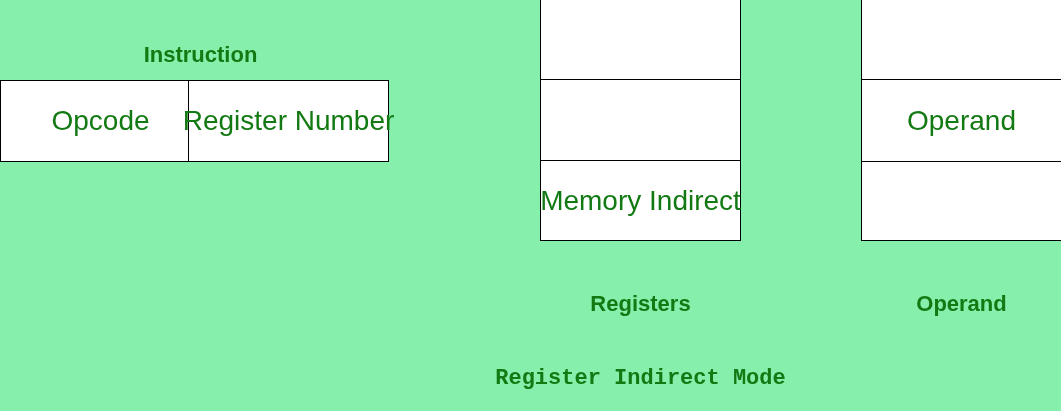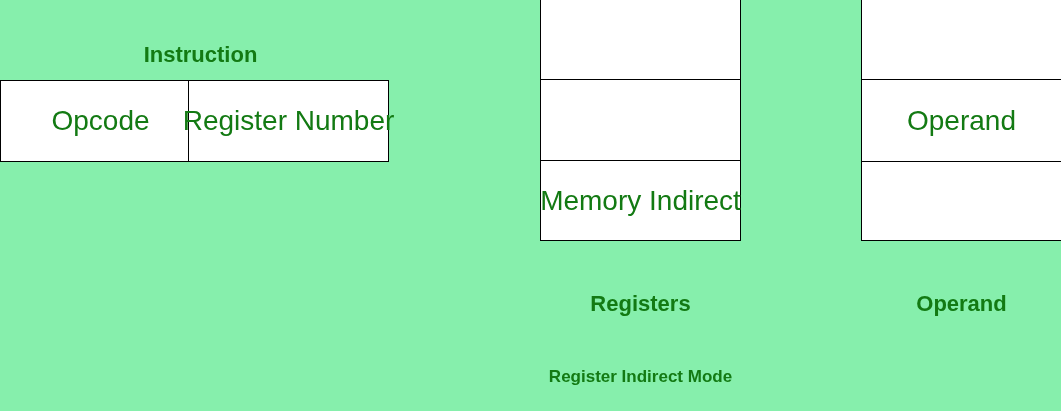--- a/index.html
+++ b/index.html
@@ -124,21 +124,22 @@
     top: 293px;
     width: 201px;
     font-size: 22px;
   }
 
   
   #figure-title {
     left: 440px;
     top: 368px;
     width: 401px;
-    font-size: 17px;
+    font-size: 22px;
+    font-family: Liberation Mono, monospace;
   }
 </style>
 </head>
 <body>
 
 <div class="diagram">
 
   <div class="caption" id="instruction-label">Instruction</div>
 
   <div class="cell" id="opcode-cell">

